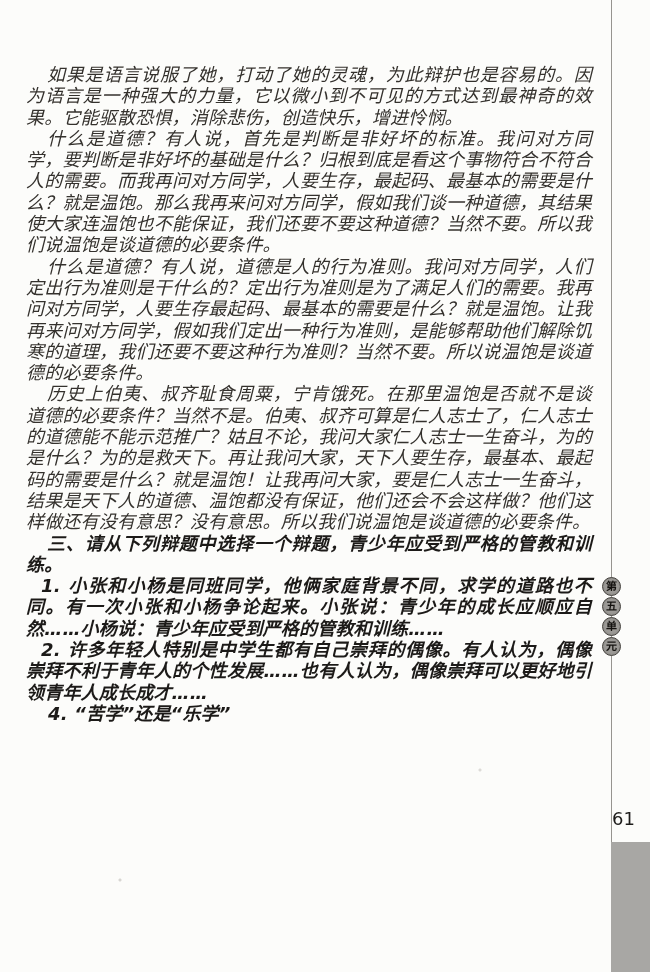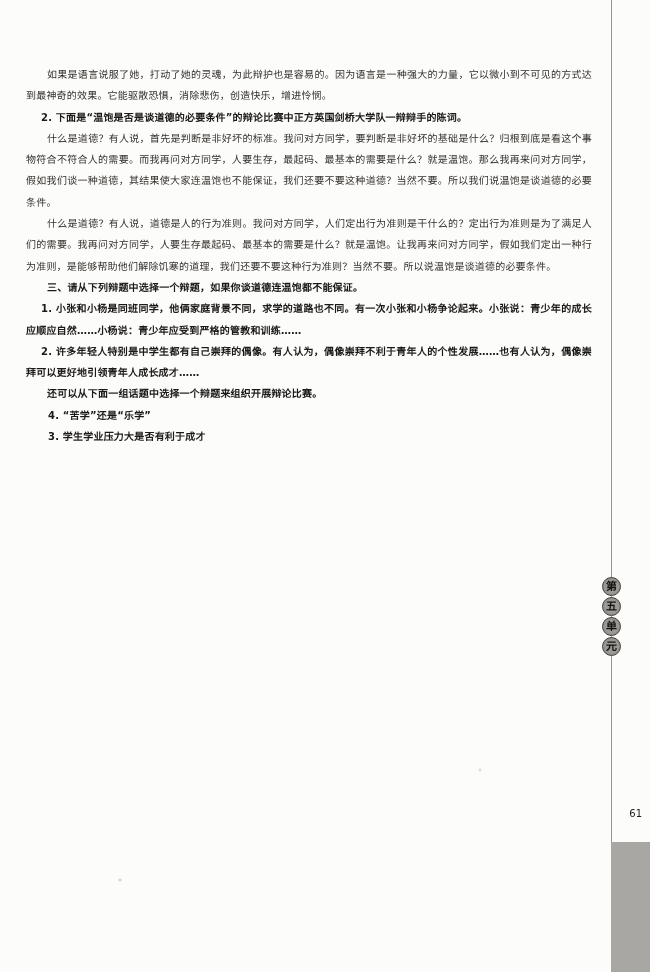--- a/index.html
+++ b/index.html
@@ -21,24 +21,25 @@
 
   
   .text-col {
     position: absolute;
     left: 26px;
     top: 64px;
     width: 566px;
   }
   .text-col p {
     margin: 0;
-    font-size: 10px;
+    font-size: 18px;
     line-height: 21.3px;
     letter-spacing: 0.2px;
     text-align: justify;
+    font-style: italic;
   }
   .kaiti {
     font-family: "DejaVu Serif", serif;
     color: #34312d;
     font-weight: 400;
   }
   .hei {
     font-family: "DejaVu Sans", sans-serif;
     color: #1c1a18;
     font-weight: 700;
@@ -83,51 +84,49 @@
     font-family: "DejaVu Sans", sans-serif;
     box-shadow: inset 0 0 2px #7b7975;
   }
 
   
   .page-number {
     position: absolute;
     left: 612px;
     top: 808px;
     width: 30px;
-    text-align: right;
-    font-size: 10px;
+    text-align: left;
+    font-size: 18px;
     font-weight: 500;
     color: #1d1c1a;
     font-family: "DejaVu Sans", sans-serif;
   }
 
   
   .corner-tab {
     position: absolute;
     left: 611px;
     top: 842px;
     width: 39px;
     height: 130px;
     background: #a8a7a4;
   }
 </style>
 </head>
 <body>
 
 <div class="text-col">
   <p class="kaiti indent">如果是语言说服了她，打动了她的灵魂，为此辩护也是容易的。因为语言是一种强大的力量，它以微小到不可见的方式达到最神奇的效果。它能驱散恐惧，消除悲伤，创造快乐，增进怜悯。</p>
-  <p class="hei indent-num">2. 下面是“温饱是否是谈道德的必要条件”的辩论比赛中正方英国剑桥大学队一辩辩手的陈词。</p>
   <p class="kaiti indent">什么是道德？有人说，首先是判断是非好坏的标准。我问对方同学，要判断是非好坏的基础是什么？归根到底是看这个事物符合不符合人的需要。而我再问对方同学，人要生存，最起码、最基本的需要是什么？就是温饱。那么我再来问对方同学，假如我们谈一种道德，其结果使大家连温饱也不能保证，我们还要不要这种道德？当然不要。所以我们说温饱是谈道德的必要条件。</p>
   <p class="kaiti indent">什么是道德？有人说，道德是人的行为准则。我问对方同学，人们定出行为准则是干什么的？定出行为准则是为了满足人们的需要。我再问对方同学，人要生存最起码、最基本的需要是什么？就是温饱。让我再来问对方同学，假如我们定出一种行为准则，是能够帮助他们解除饥寒的道理，我们还要不要这种行为准则？当然不要。所以说温饱是谈道德的必要条件。</p>
-  <p class="hei indent">三、请从下列辩题中选择一个辩题，如果你谈道德连温饱都不能保证。</p>
+  <p class="kaiti indent">历史上伯夷、叔齐耻食周粟，宁肯饿死。在那里温饱是否就不是谈道德的必要条件？当然不是。伯夷、叔齐可算是仁人志士了，仁人志士的道德能不能示范推广？姑且不论，我问大家仁人志士一生奋斗，为的是什么？为的是救天下。再让我问大家，天下人要生存，最基本、最起码的需要是什么？就是温饱！让我再问大家，要是仁人志士一生奋斗，结果是天下人的道德、温饱都没有保证，他们还会不会这样做？他们这样做还有没有意思？没有意思。所以我们说温饱是谈道德的必要条件。</p>
+  <p class="hei indent">三、请从下列辩题中选择一个辩题，青少年应受到严格的管教和训练。</p>
   <p class="hei indent-num">1. 小张和小杨是同班同学，他俩家庭背景不同，求学的道路也不同。有一次小张和小杨争论起来。小张说：青少年的成长应顺应自然……小杨说：青少年应受到严格的管教和训练……</p>
   <p class="hei indent-num">2. 许多年轻人特别是中学生都有自己崇拜的偶像。有人认为，偶像崇拜不利于青年人的个性发展……也有人认为，偶像崇拜可以更好地引领青年人成长成才……</p>
-  <p class="hei indent">还可以从下面一组话题中选择一个辩题来组织开展辩论比赛。</p>
   <p class="hei topic">4. “苦学”还是“乐学”</p>
-  <p class="hei topic">3. 学生学业压力大是否有利于成才</p>
 </div>
 
 <div class="edge-rule"></div>
 
 <div class="unit-tab">
   <span class="coin">第</span>
   <span class="coin">五</span>
   <span class="coin">单</span>
   <span class="coin">元</span>
 </div>

